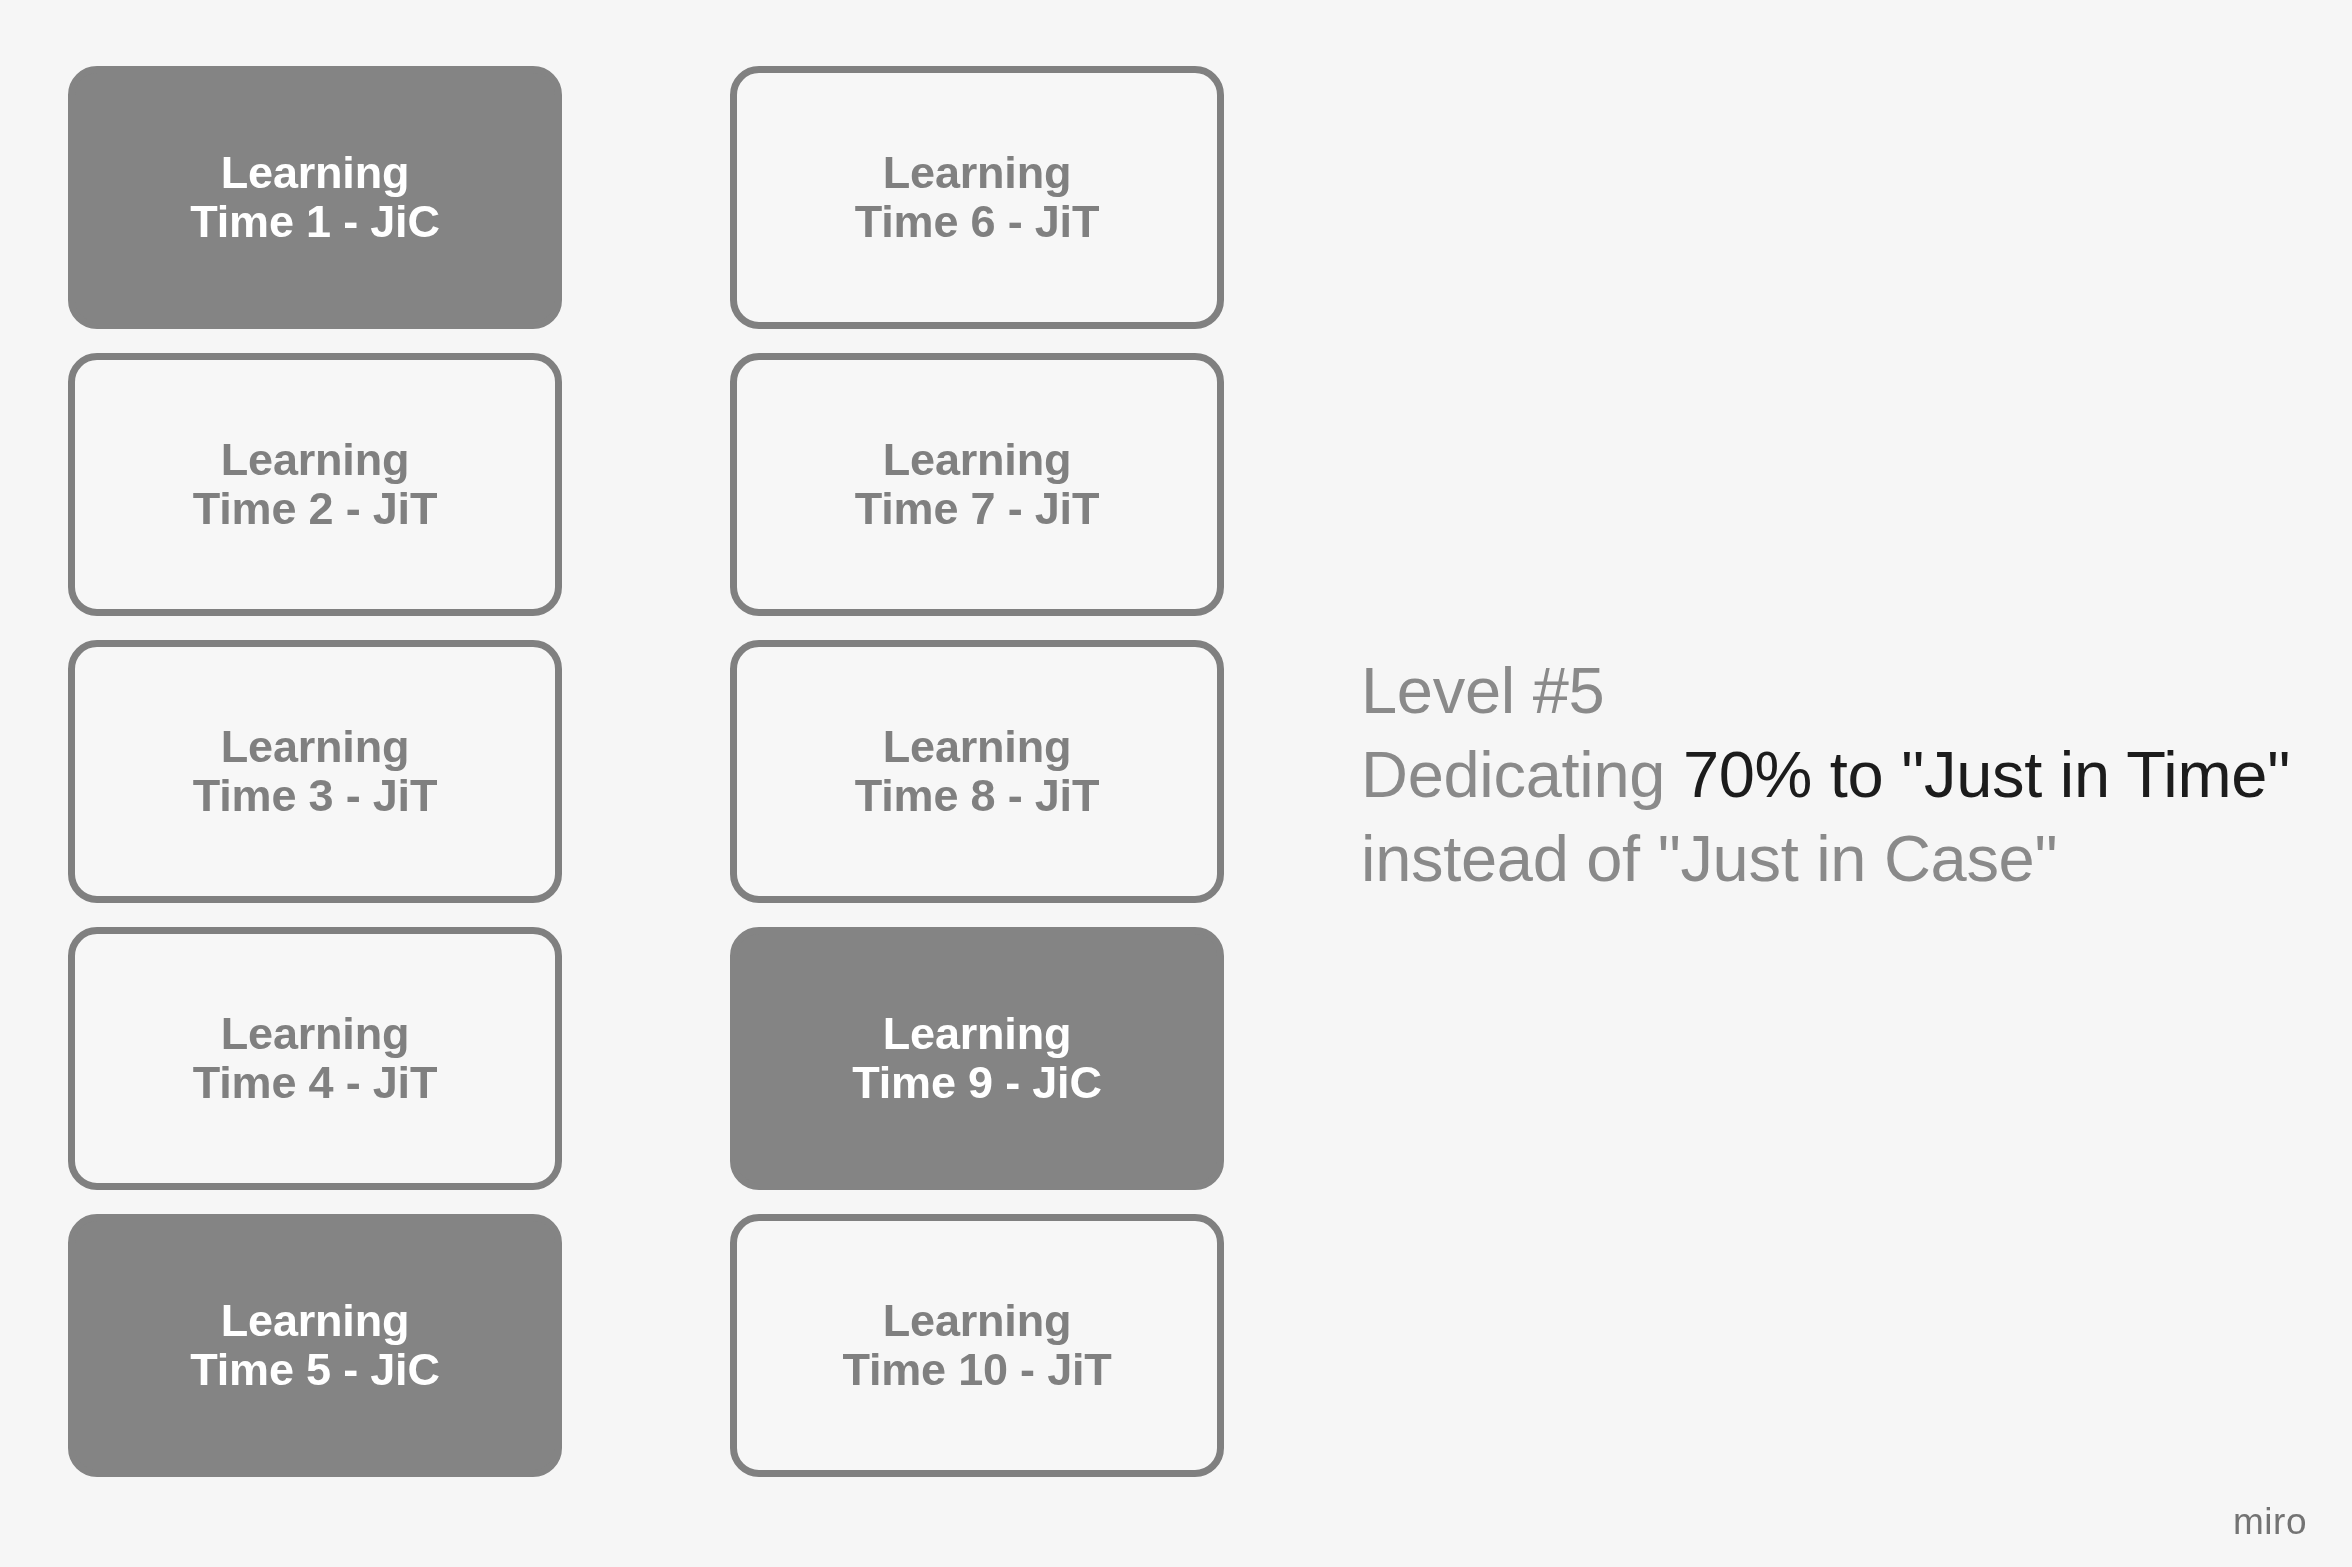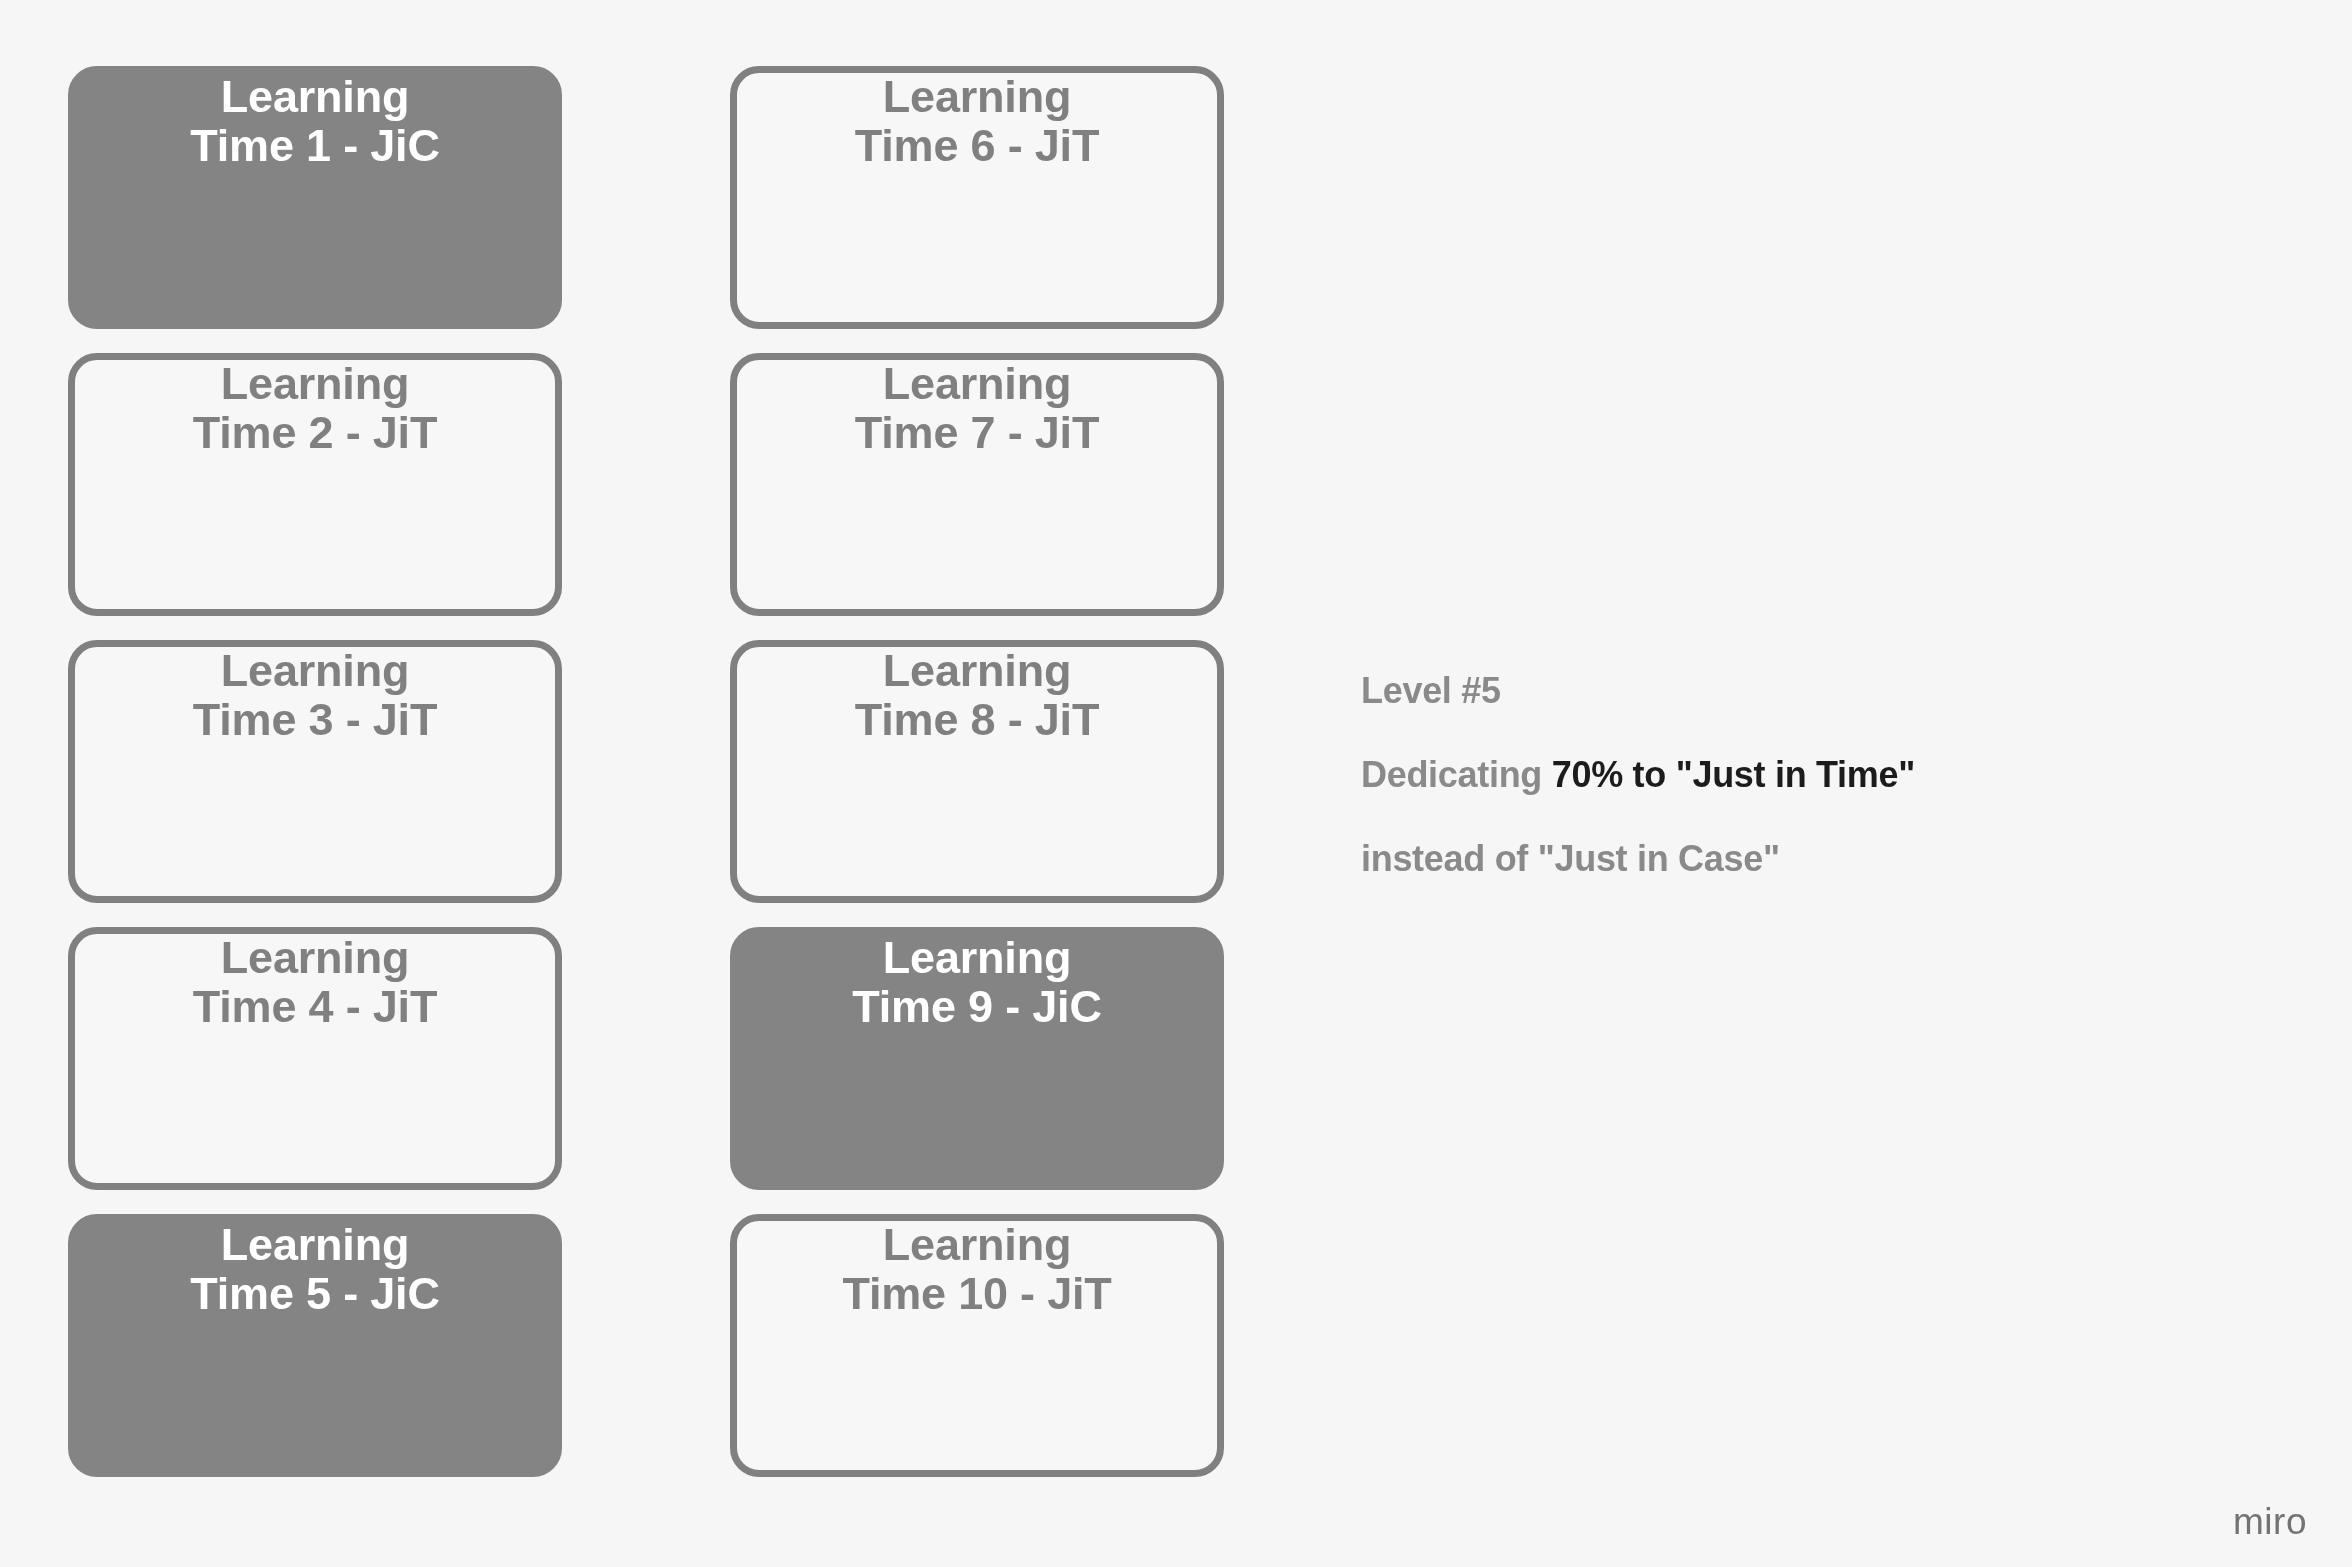--- a/index.html
+++ b/index.html
@@ -32,21 +32,21 @@
   #column-1 { left: 68px; }
   #column-2 { left: 730px; }
 
   .card {
     box-sizing: border-box;
     width: 494px;
     height: 263px;
     border-radius: 29px;
     margin-bottom: 24px;
     display: flex;
-    align-items: flex-start;
+    align-items: center;
     justify-content: center;
     text-align: center;
     font-weight: bold;
     font-size: 45px;
     line-height: 1.08;
     letter-spacing: -0.2px;
   }
 
   .card.outlined {
     background: #f7f7f7;
@@ -65,22 +65,22 @@
     white-space: pre-line;
     padding: 0 9.6px;
   }
 
   
   #annotation {
     position: absolute;
     left: 1361px;
     top: 649px;
     width: 951px;
-    font-size: 36px;
-    font-weight: bold;
+    font-size: 65px;
+    font-weight: normal;
     line-height: 84px;
     color: #8a8a8a;
     letter-spacing: -0.3px;
   }
   #annotation .line { display: block; white-space: nowrap; }
   #annotation .em { color: #1c1c1c; }
 
   
   #watermark {
     position: absolute;

